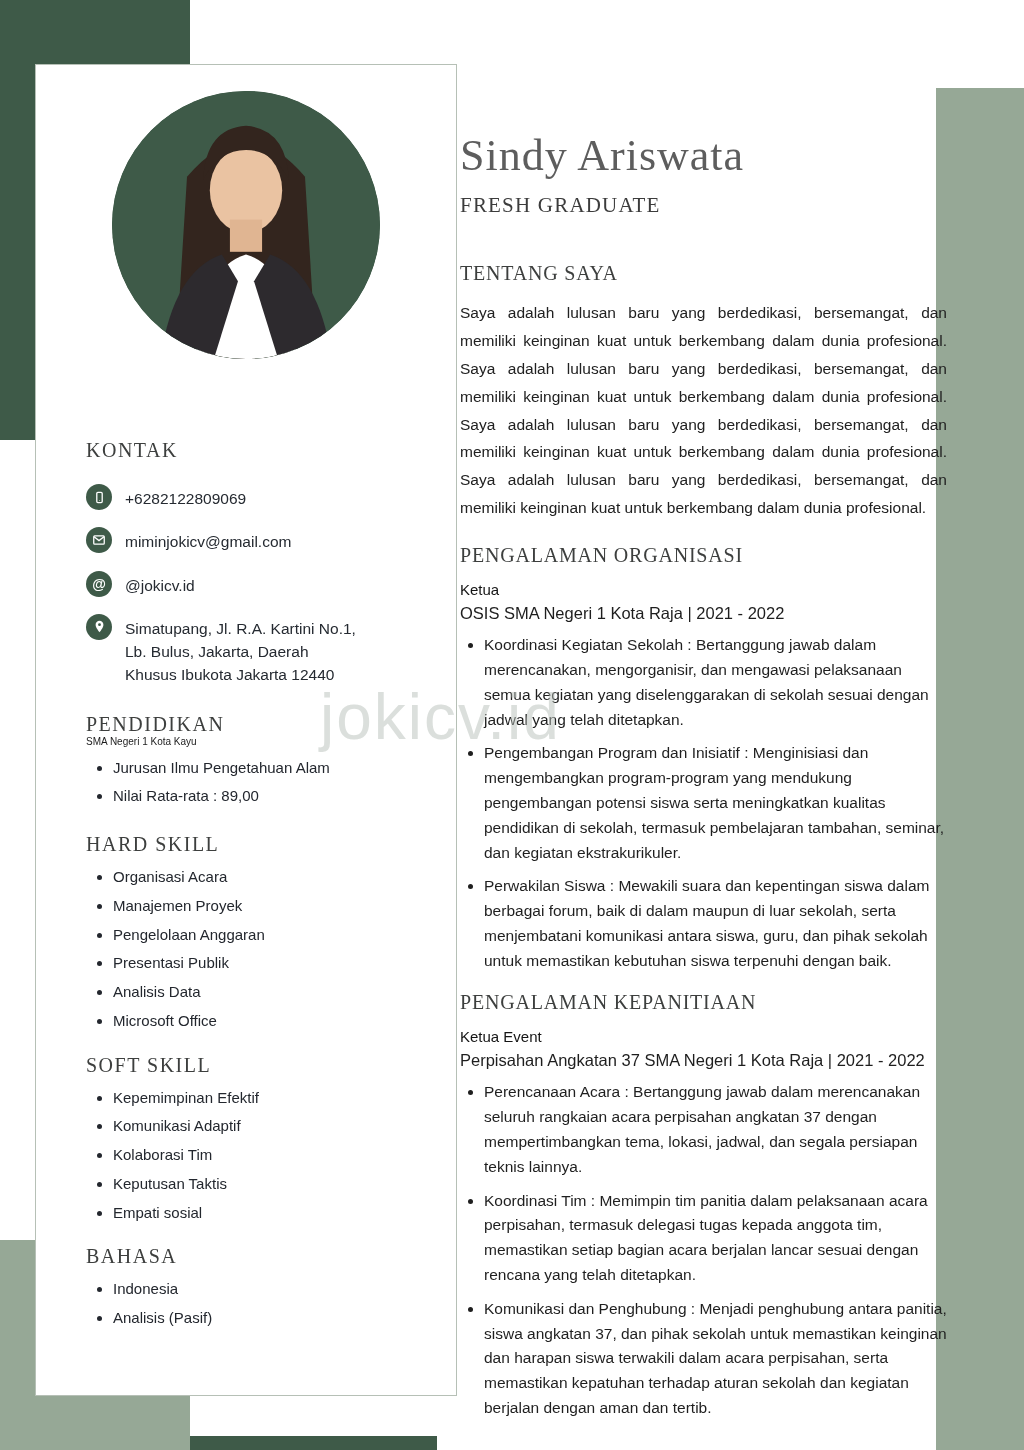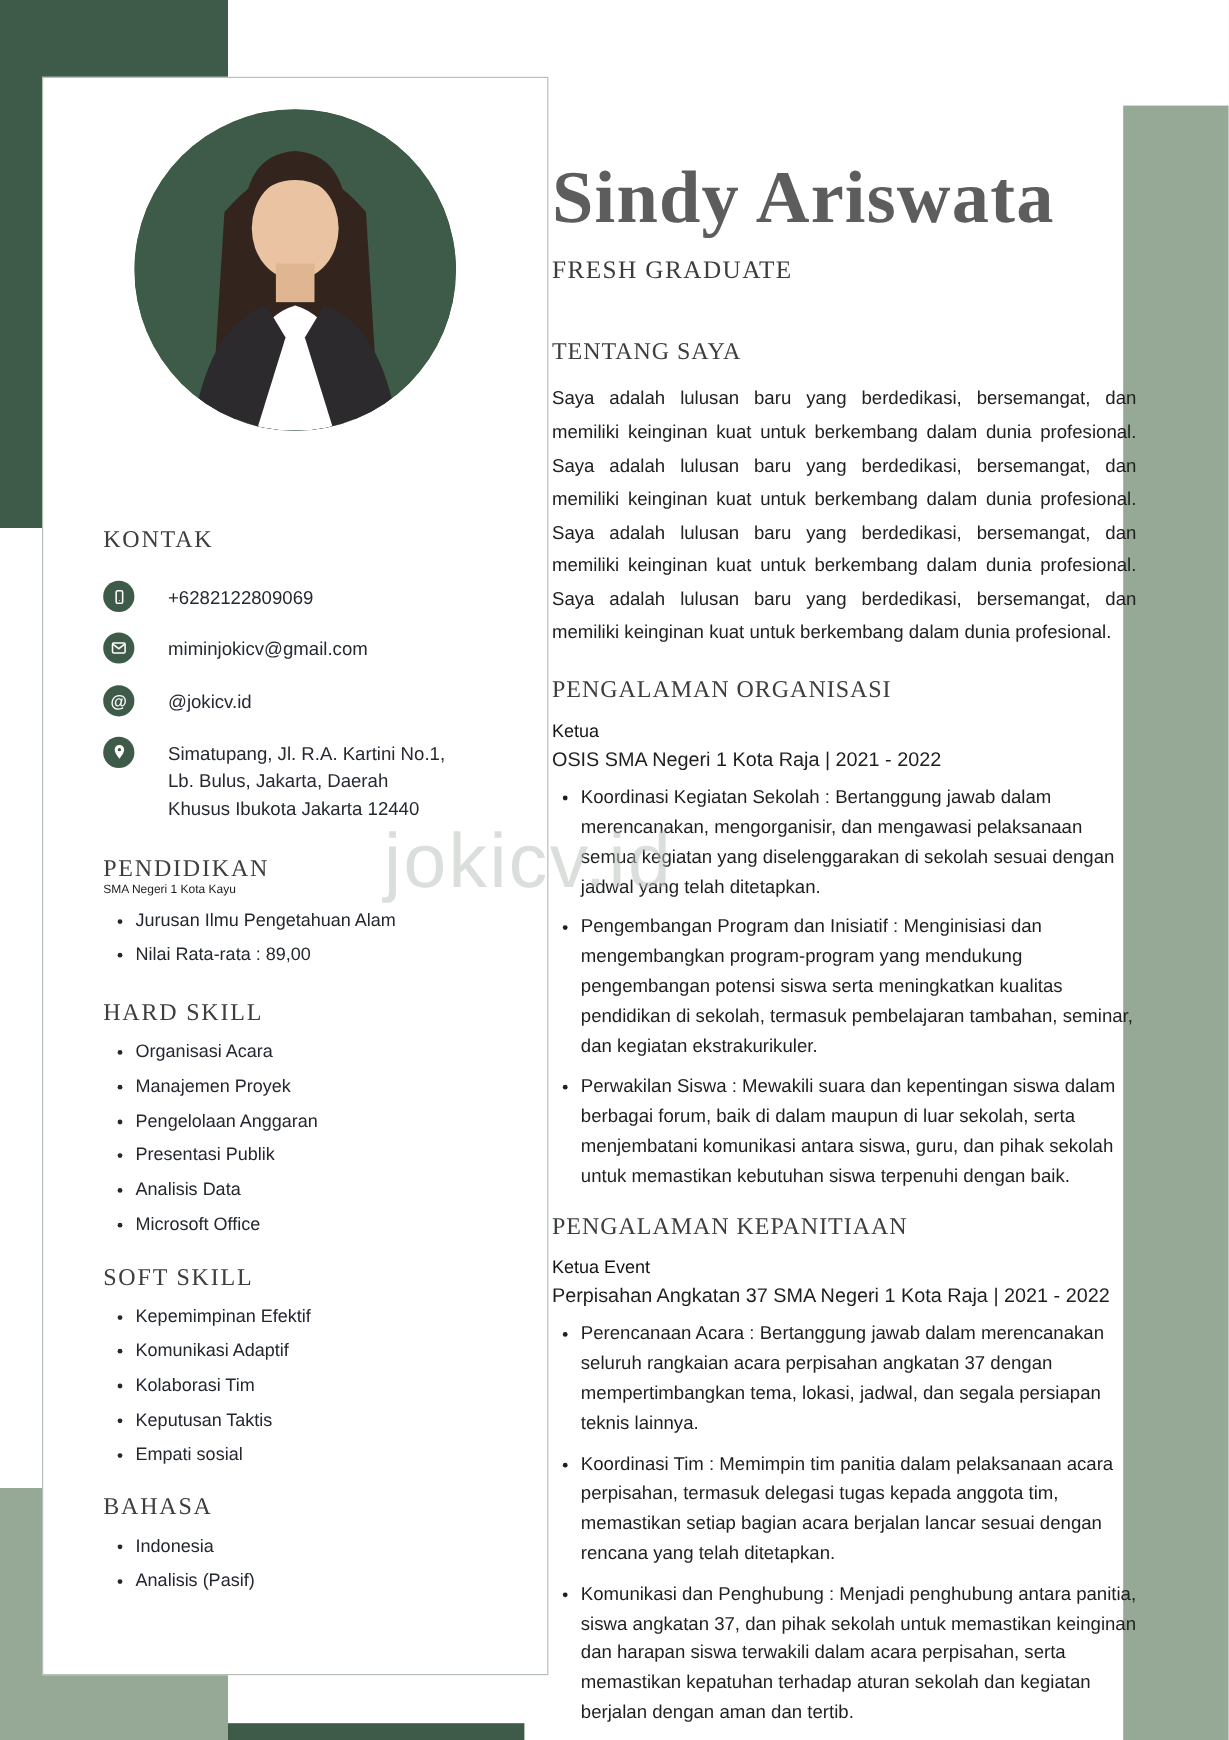--- a/index.html
+++ b/index.html
@@ -34,35 +34,35 @@
   .photo svg{display:block;width:100%;height:100%}
   .card-body{padding:0 34px 0 50px}
   .sb-h{
     font-family:"Liberation Serif","DejaVu Serif",serif;
     font-size:20px;font-weight:400;letter-spacing:1.5px;color:var(--head);margin:0;
   }
   .mt-kontak{margin-top:80px}
   .mt-sec{margin-top:26px}
   .mt-sec2{margin-top:22px}
   .contact{margin-top:22px}
-  .c-row{display:flex;gap:28px;margin-bottom:17px;align-items:flex-start}
+  .c-row{display:flex;gap:13px;margin-bottom:17px;align-items:flex-start}
   .c-ic{
     width:26px;height:26px;border-radius:50%;background:var(--dark);
     display:flex;align-items:center;justify-content:center;flex:0 0 26px;
     color:#fff;font-weight:bold;font-size:14px;line-height:1;
   }
   .c-ic svg{display:block}
   .c-tx{font-size:15.5px;line-height:1.5;color:#252a31;white-space:pre-line;padding-top:3px}
   .school{font-weight:normal;font-size:10px;color:#1c1c1c}
   .sb-list{margin:10px 0 0;padding-left:27px}
   .sb-list li{margin-bottom:7px;font-size:15px;line-height:1.45;color:#23272e}
 
   
   .main{position:absolute;z-index:2;left:460px;top:130px;width:487px}
-  .name{margin:0;font-size:62px;font-weight:700;letter-spacing:1px;color:#5d5d5d}
+  .name{margin:0;font-size:44px;font-weight:400;letter-spacing:1px;color:#5d5d5d}
   .subtitle{margin-top:12px;font-size:21px;letter-spacing:1.2px;color:#3c3c3c}
   .m-h{
     font-family:"Liberation Serif","DejaVu Serif",serif;
     font-size:20px;font-weight:400;letter-spacing:.8px;color:var(--head);margin:0;
   }
   .mt-about{margin-top:44px}
   .mt-org{margin-top:22px}
   .mt-comm{margin-top:18px}
   .about{margin:14px 0 0;font-size:15.5px;line-height:1.8;text-align:justify;color:#212121}
   .role{margin-top:14px;font-size:15px;color:#141414}

